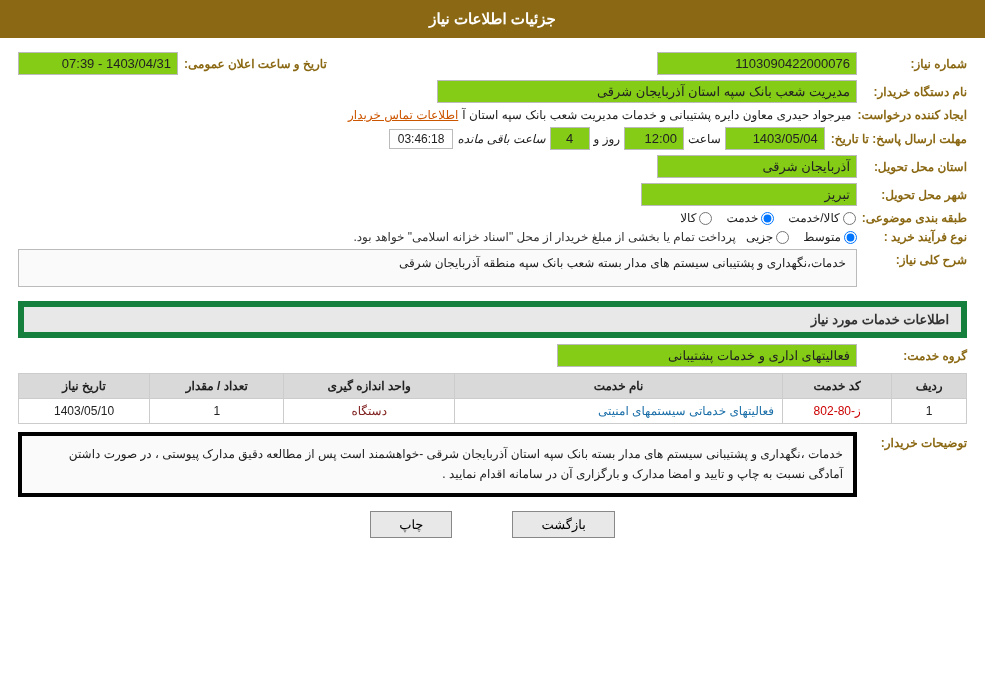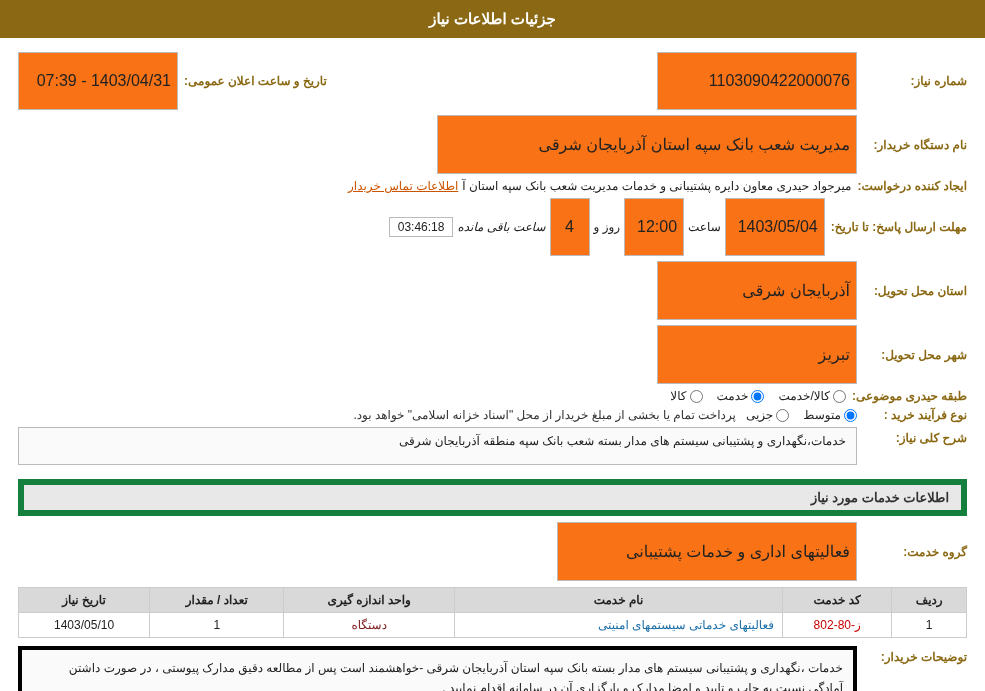--- a/index.html
+++ b/index.html
@@ -23,23 +23,23 @@
       padding: 10px 16px;
       font-size: 15px;
       font-weight: bold;
       letter-spacing: 1px;
     }
     .content-area {
       padding: 14px 18px;
     }
     .input-box {
       border: 1px solid #bbb;
-      background: #f97316;
-      padding: 19px 6px;
-      font-size: 16px;
+      background: #84cc16;
+      padding: 3px 6px;
+      font-size: 13px;
       font-family: Tahoma, Arial, sans-serif;
       direction: rtl;
       min-height: 22px;
       display: inline-block;
     }
     .input-medium { width: 200px; }
     .date-box { width: 160px; }
     .orange-link { color: #cc5500; text-decoration: underline; cursor: pointer; }
 
     .section-title {
@@ -190,25 +190,25 @@
       <span class="remaining-box">03:46:18</span>
     </div>
 
     <div class="info-row" style="margin-bottom:5px;">
       <span class="lbl">استان محل تحویل:</span>
       <span class="input-box" style="width:200px;">آذربایجان شرقی</span>
     </div>
 
     <div class="info-row" style="margin-bottom:5px;">
       <span class="lbl">شهر محل تحویل:</span>
-      <span class="input-box" style="width:200px;">تبریز</span>
-    </div>
-
-    <div class="info-row" style="margin-bottom:5px;">
-      <span class="lbl">طبقه حیدری موضوعی:</span>
+      <span class="input-box" style="width:216px;">تبریز</span>
+    </div>
+
+    <div class="info-row" style="margin-bottom:5px;">
+      <span class="lbl">طبقه بندی موضوعی:</span>
       <div class="radio-group">
         <div class="radio-item">
           <input type="radio" name="category" style="">
           <span>کالا</span>
         </div>
         <div class="radio-item">
           <input type="radio" name="category" checked="" style="">
           <span>خدمت</span>
         </div>
         <div class="radio-item">

